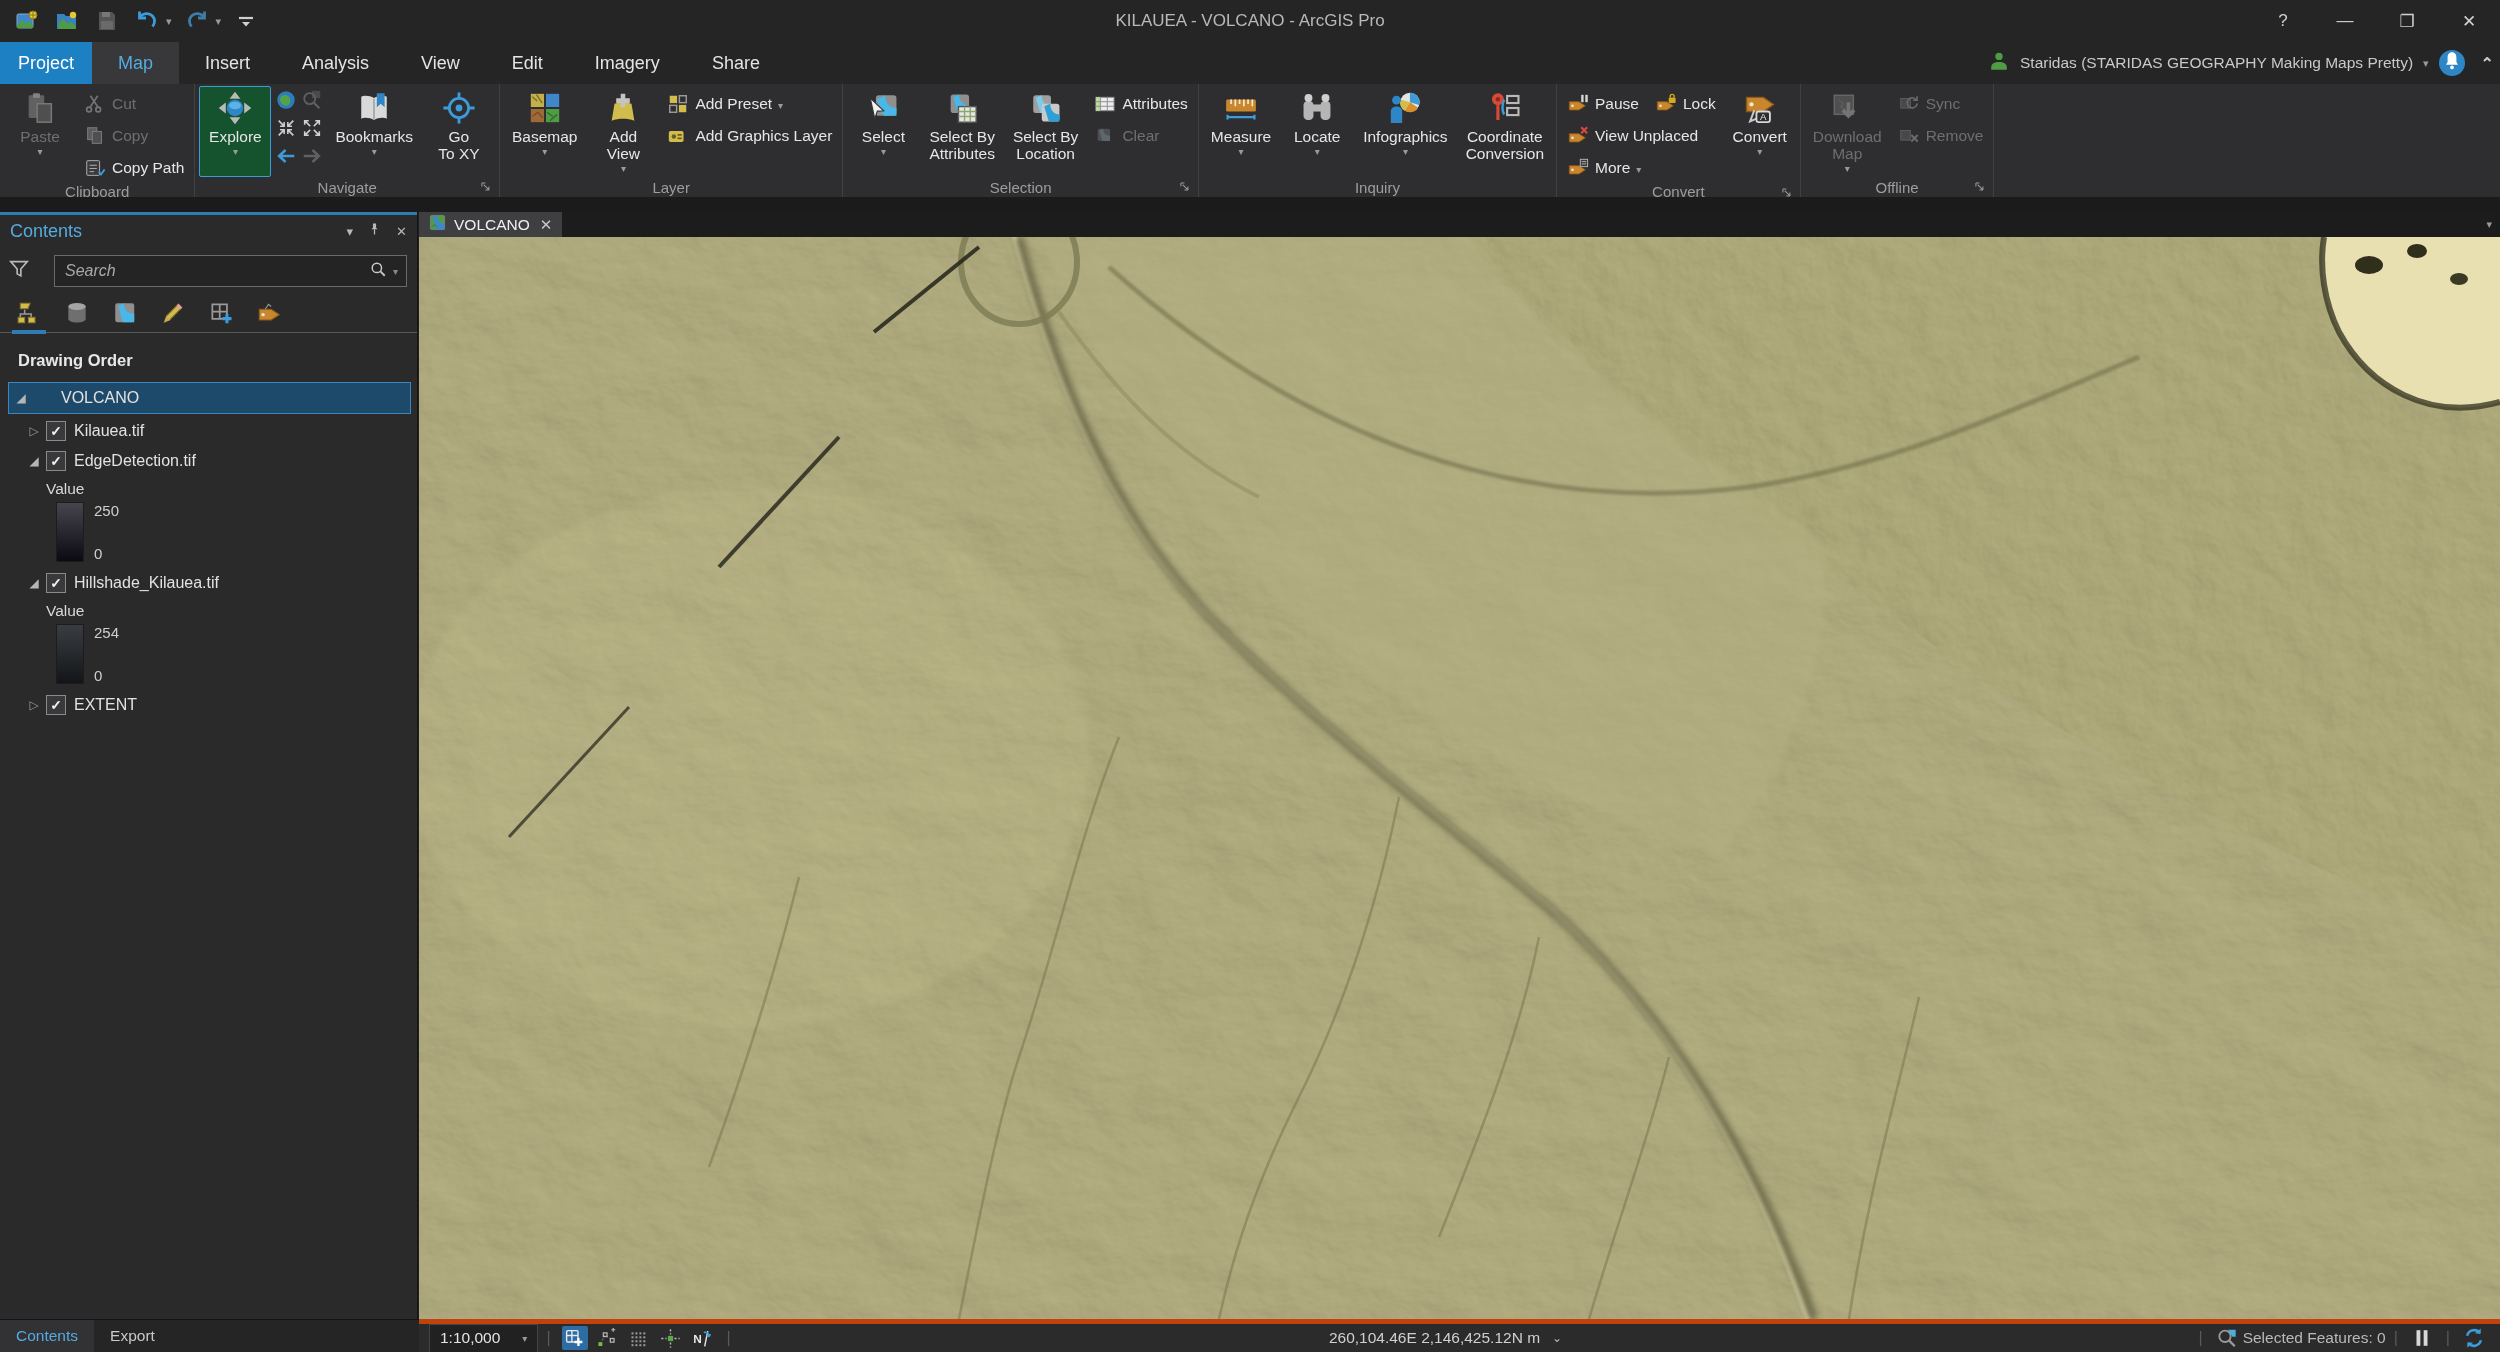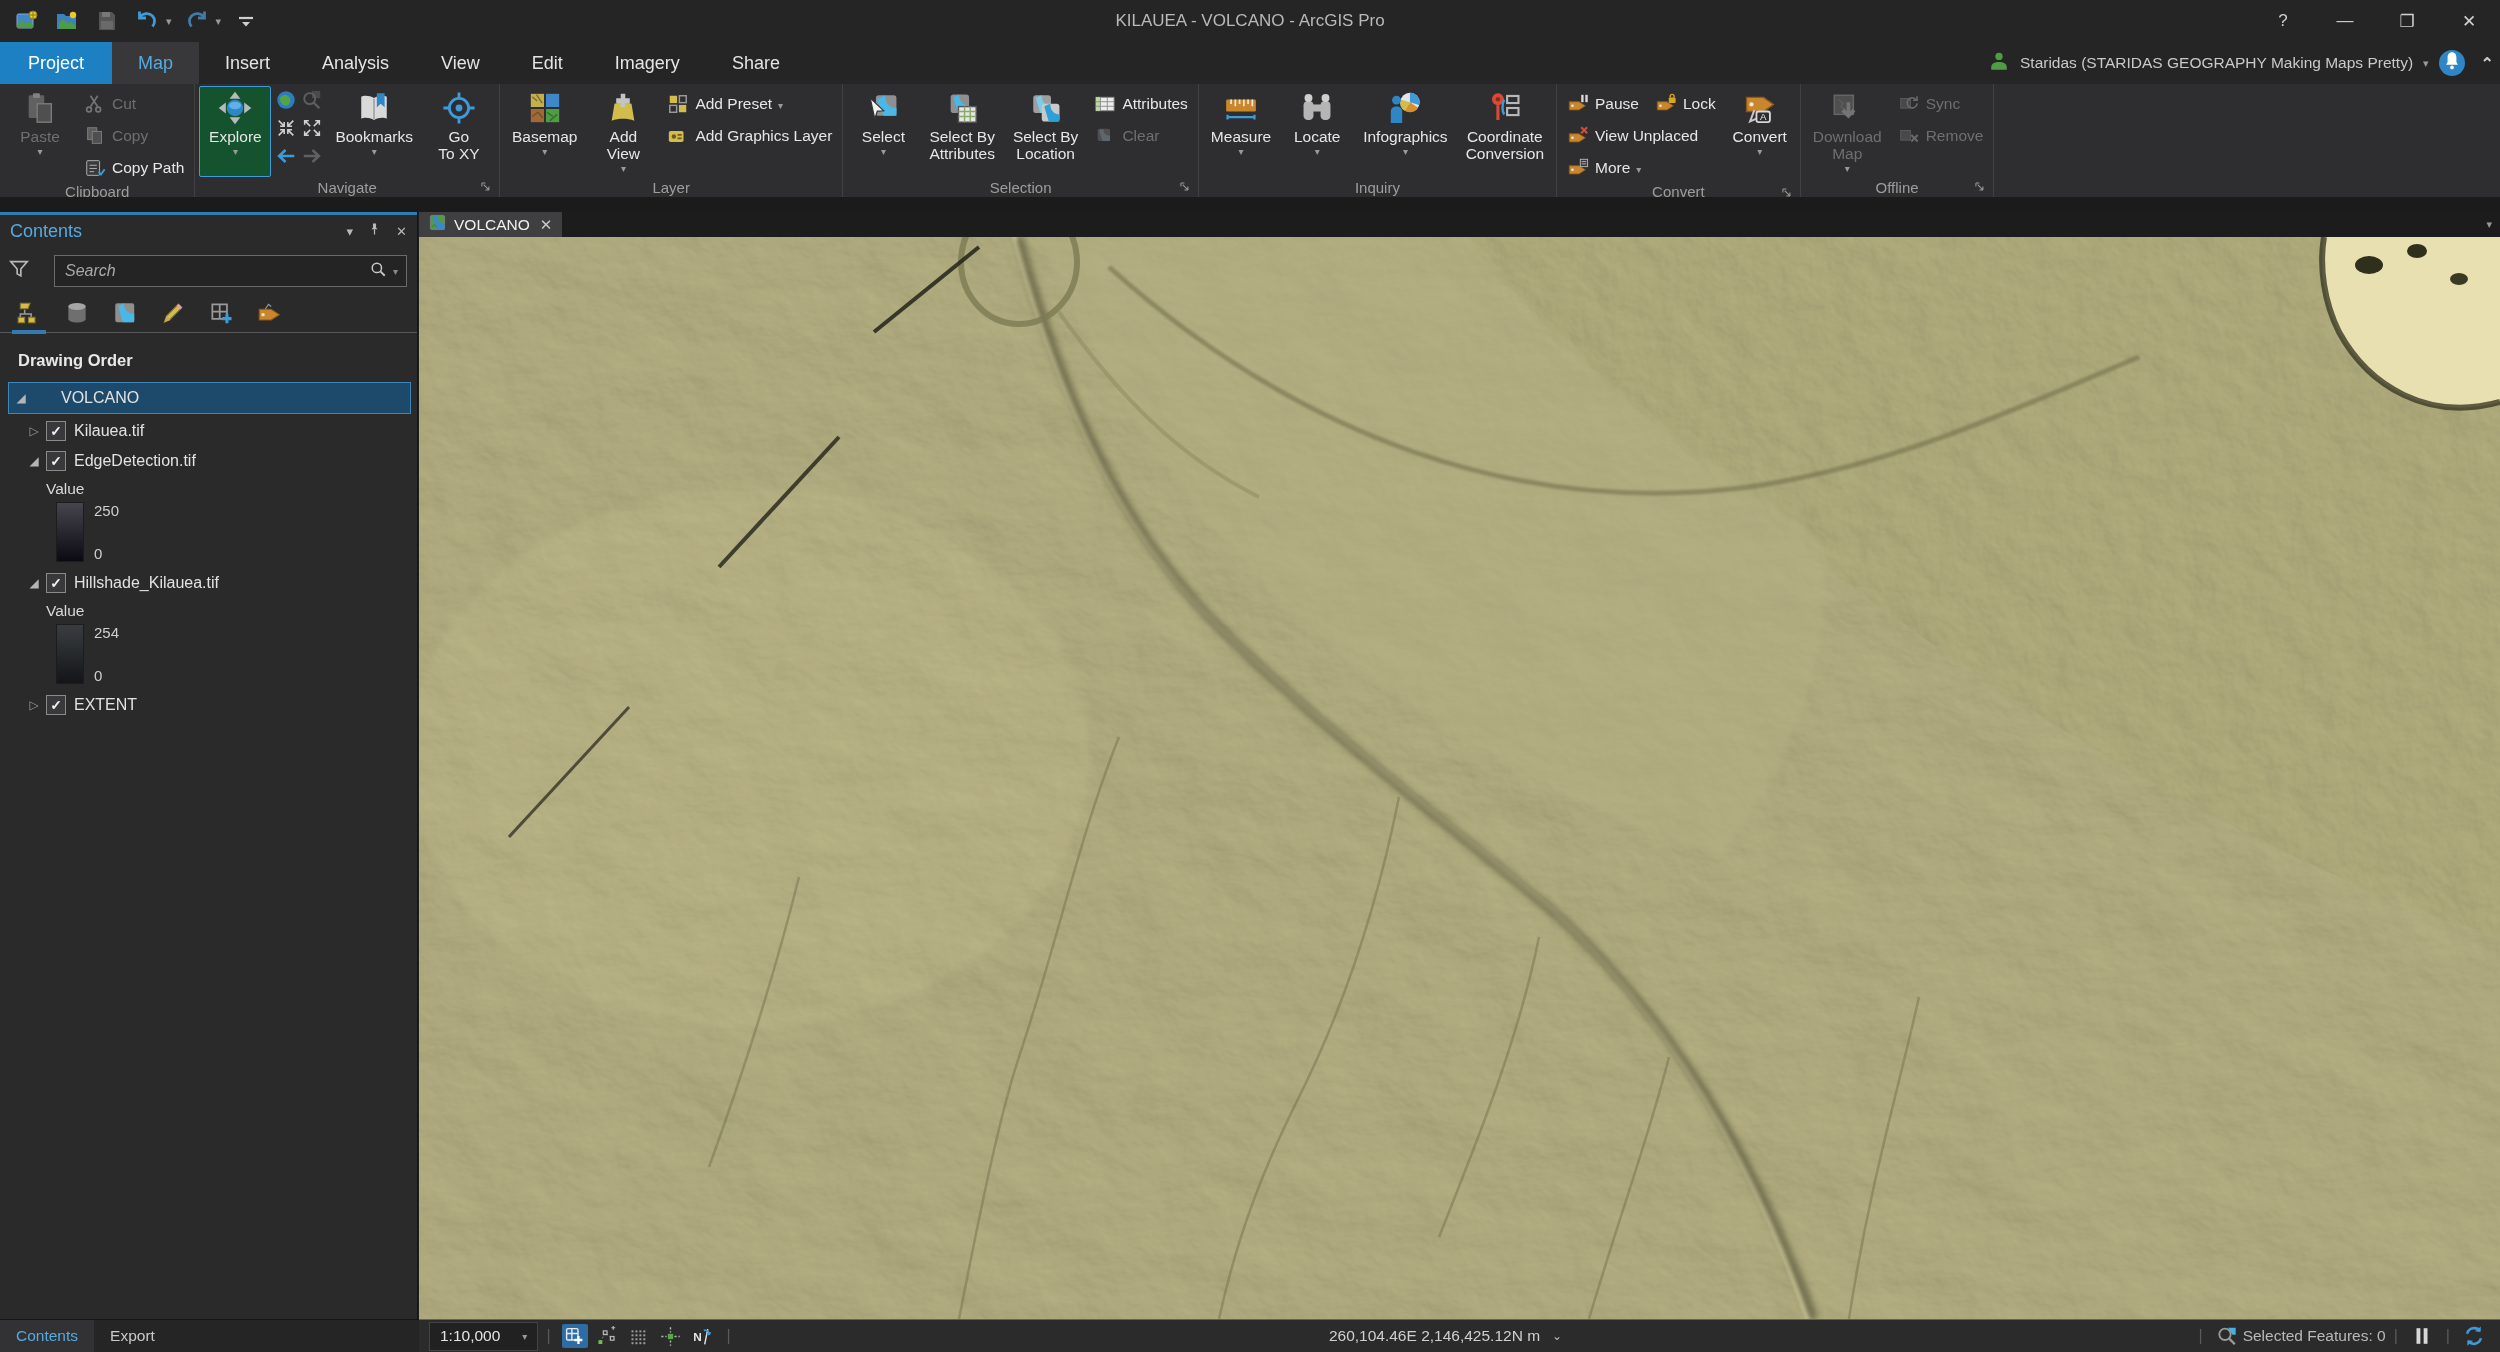--- a/index.html
+++ b/index.html
@@ -9,21 +9,21 @@
   .qa-icons{display:flex;align-items:center;gap:10px;padding-left:12px;}
   .qa-btn{width:30px;height:30px;display:flex;align-items:center;justify-content:center;}
   .qa-btn svg{width:24px;height:24px;}
   .qa-caret{color:#9a9a9a;font-size:11px;margin-left:-6px;}
   #title-text{position:absolute;left:0;right:0;text-align:center;color:#b9b9b9;font-size:17px;pointer-events:none;}
   .win-controls{margin-left:auto;display:flex;align-items:center;height:42px;}
   .win-btn{width:62px;height:42px;display:flex;align-items:center;justify-content:center;color:#cfcfcf;font-size:17px;}
   
   #tabrow{position:absolute;left:0;top:42px;width:2500px;height:42px;background:#252526;display:flex;align-items:stretch;}
   .rtab{display:flex;align-items:center;padding:0 26px;font-size:18px;color:#e4e4e4;}
-  .rtab.backstage{background:#1d80c3;color:#fff;padding:0 28px;}
+  .rtab.backstage{background:#1d80c3;color:#fff;padding:0 18px;}
   .rtab.current{background:#38383b;color:#55aadf;}
   #account{margin-left:auto;display:flex;align-items:center;gap:10px;padding-right:6px;color:#c9c9c9;font-size:15.5px;}
   #account svg{width:22px;height:22px;}
   .acct-caret{color:#9a9a9a;font-size:11px;}
   .bell{width:26px;height:26px;border-radius:50%;background:#2e86c6;display:flex;align-items:center;justify-content:center;}
   .bell svg{width:17px;height:17px;}
   .ribbon-collapse{color:#c9c9c9;font-size:16px;font-weight:bold;margin-left:6px;}
   
   #ribbon{position:absolute;left:0;top:84px;width:2500px;height:113px;background:#2e2e31;border-bottom:1px solid #1a1a1a;display:flex;}
   .rgroup{display:flex;flex-direction:column;border-right:1px solid #414144;padding:2px 4px 0 4px;}
@@ -89,21 +89,21 @@
   #map-tab{display:flex;align-items:center;gap:8px;background:#3f3f42;padding:0 10px;font-size:15.5px;color:#f0f0f0;}
   #map-tab svg{width:17px;height:17px;}
   #map-tab .closex{color:#c9c9c9;font-size:15px;margin-left:2px;}
   #strip-caret{margin-left:auto;color:#9a9a9a;font-size:11px;display:flex;align-items:center;padding-right:8px;}
   #map-view{position:absolute;left:419px;top:237px;width:2081px;height:1082px;overflow:hidden;background:#a7a374;}
   #map-view svg{display:block;}
   
   #status-left{position:absolute;left:0;top:1319px;width:419px;height:33px;background:#252526;display:flex;align-items:stretch;border-top:1px solid #151515;box-sizing:border-box;}
   .ptab{display:flex;align-items:center;padding:0 16px;font-size:15.5px;color:#c9c9c9;}
   .ptab.active{background:#323235;color:#55aadf;}
-  #status-map{position:absolute;left:419px;top:1319px;width:2081px;height:33px;background:#2b2b2c;border-top:1px solid #c2410c;box-sizing:border-box;display:flex;align-items:center;}
+  #status-map{position:absolute;left:419px;top:1319px;width:2081px;height:33px;background:#2b2b2c;border-top:5px solid #c2410c;box-sizing:border-box;display:flex;align-items:center;}
   #scale-box{display:flex;align-items:center;gap:22px;background:#212122;border:1px solid #444;height:27px;margin-left:10px;padding:0 10px;font-size:15.5px;color:#e4e4e4;}
   #scale-box .caret{color:#9a9a9a;font-size:10px;}
   .sb-sep{color:#5a5a5a;margin:0 8px;font-size:16px;}
   .sb-icon{width:26px;height:24px;display:flex;align-items:center;justify-content:center;margin:0 3px;}
   .sb-icon svg{width:21px;height:21px;}
   .sb-icon.active{background:#2d6da3;border-radius:2px;}
   #coords{position:absolute;left:50%;transform:translateX(-56%);display:flex;align-items:center;gap:12px;color:#cfcfcf;font-size:15.5px;}
   #coords .caret{color:#b9b9b9;font-size:12px;}
   #sb-right{margin-left:auto;display:flex;align-items:center;padding-right:10px;color:#b9b9b9;font-size:15.5px;}
   #sb-right .sb-icon svg{width:22px;height:22px;}

